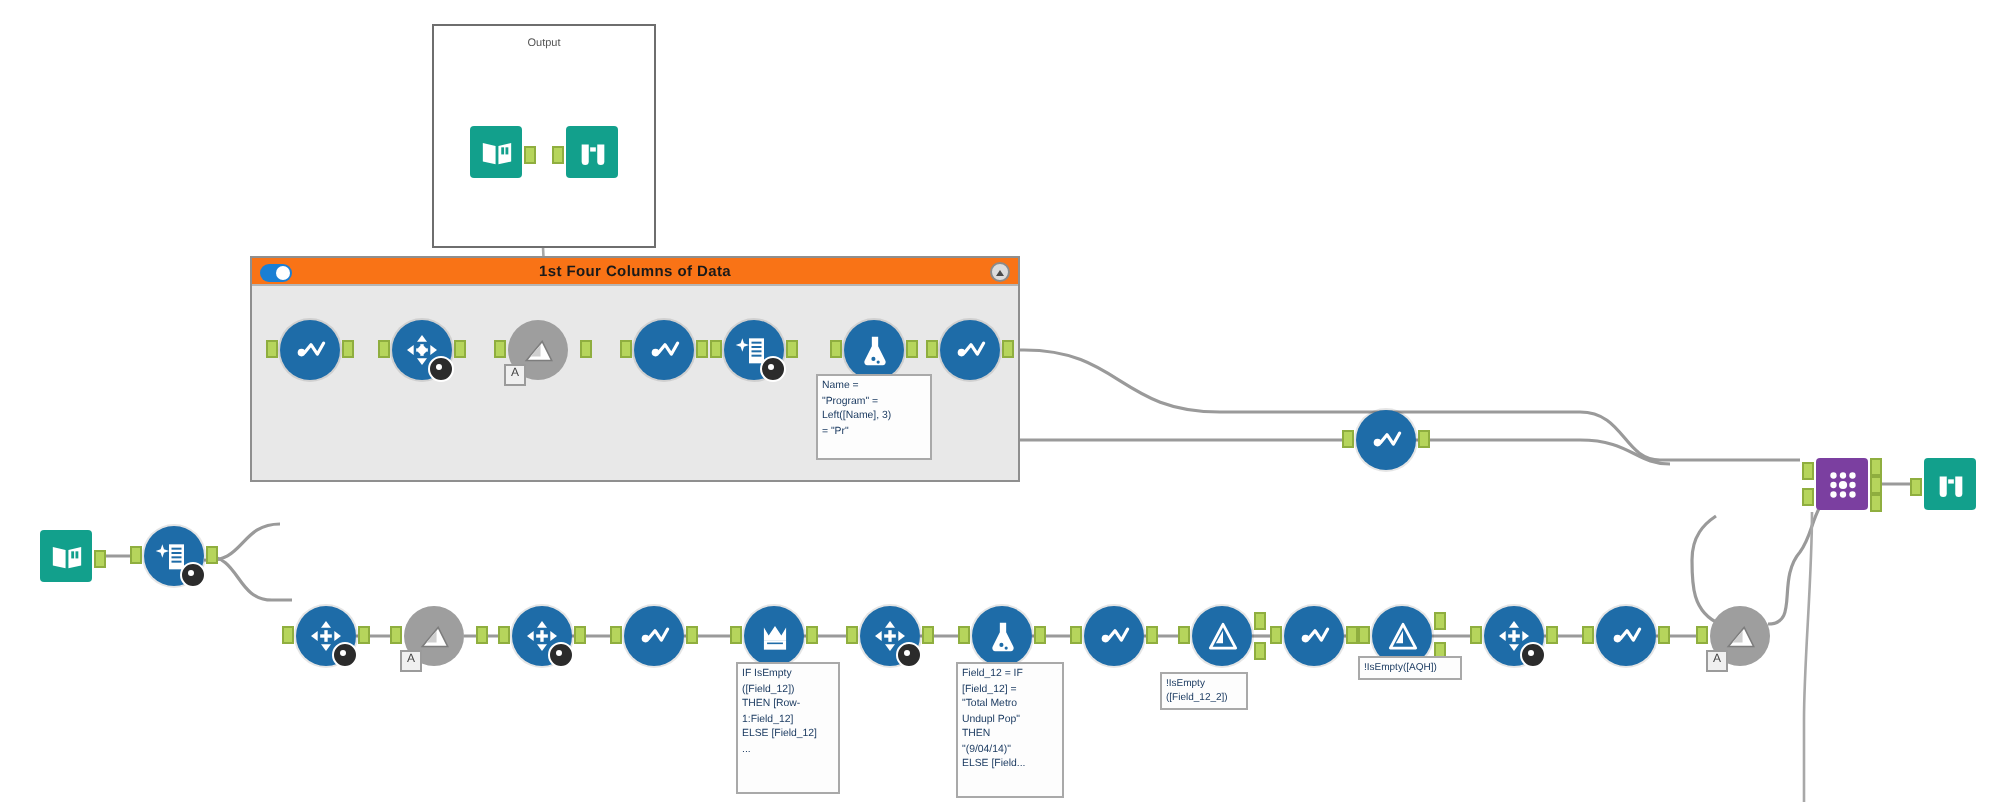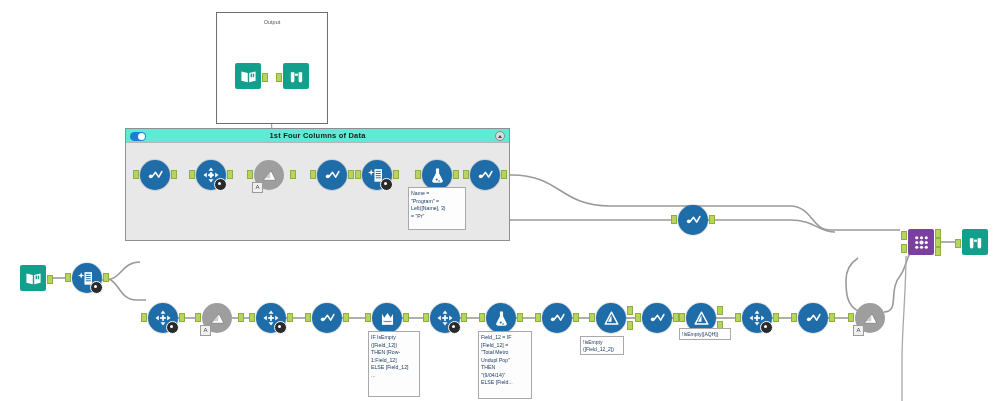--- a/index.html
+++ b/index.html
@@ -130,21 +130,21 @@
     width: 385px; height: 113px;
     background: #e8e8e8;
     border: 1px solid #8f8f8f;
     box-sizing: border-box;
   }
   #container-header {
     position: absolute;
     left: 0; top: 0;
     width: 100%;
     height: 14px;
-    background: #5eead4;
+    background: #f97316;
     border-bottom: 1px solid #b5b5b5;
     box-sizing: border-box;
   }
   #container-title {
     position: absolute;
     left: 0; right: 0; top: 2px;
     text-align: center;
     font-size: 7.5px;
     color: #1a1a1a;
     font-weight: bold;

